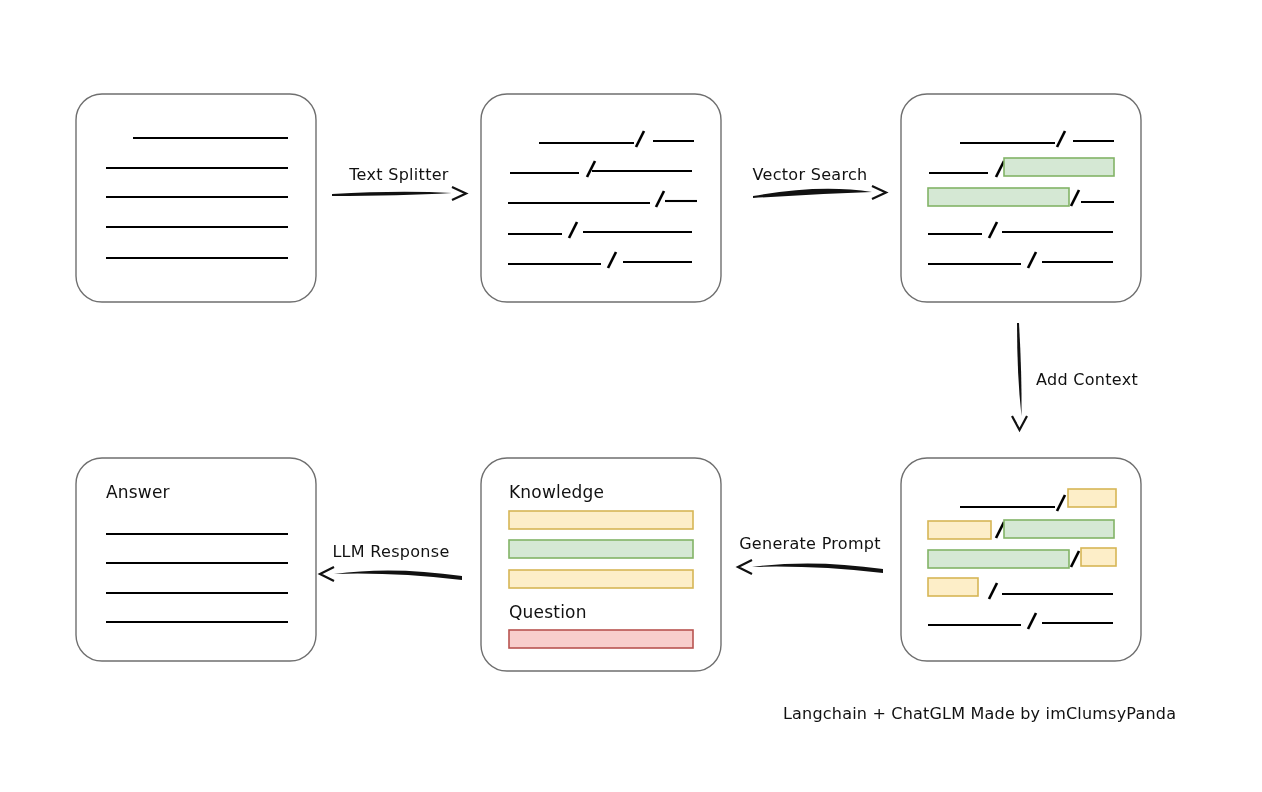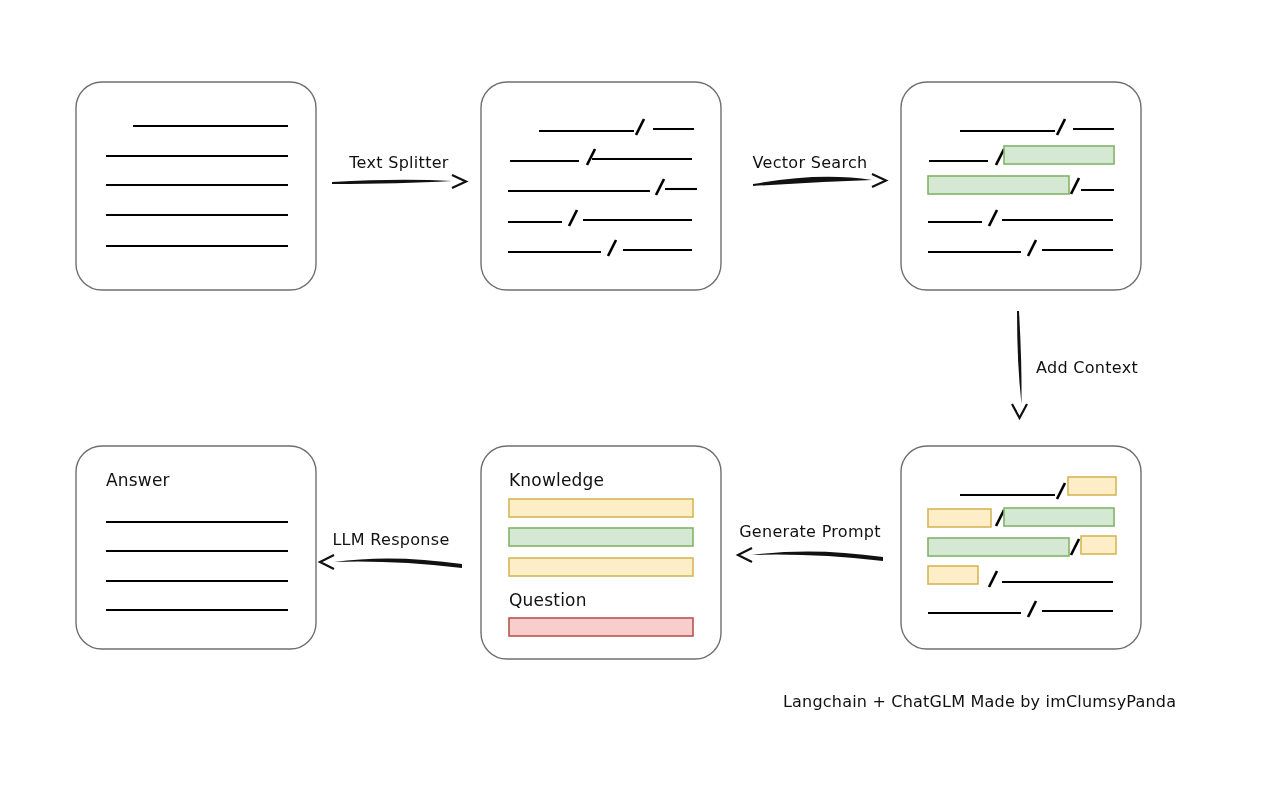--- a/index.html
+++ b/index.html
@@ -9,21 +9,21 @@
   }
   body {
     width: 1262px;
     height: 792px;
     position: relative;
     overflow: hidden;
     font-family: "DejaVu Sans", sans-serif;
   }
   #stage {
     position: absolute;
-    left: 0; top: 4px;
+    left: 0; top: 16px;
     width: 1262px;
     height: 686px;
   }
   #stage > svg {
     display: block;
     width: 1262px;
     height: 792px;
   }
   .doc-box {
     fill: #ffffff;

